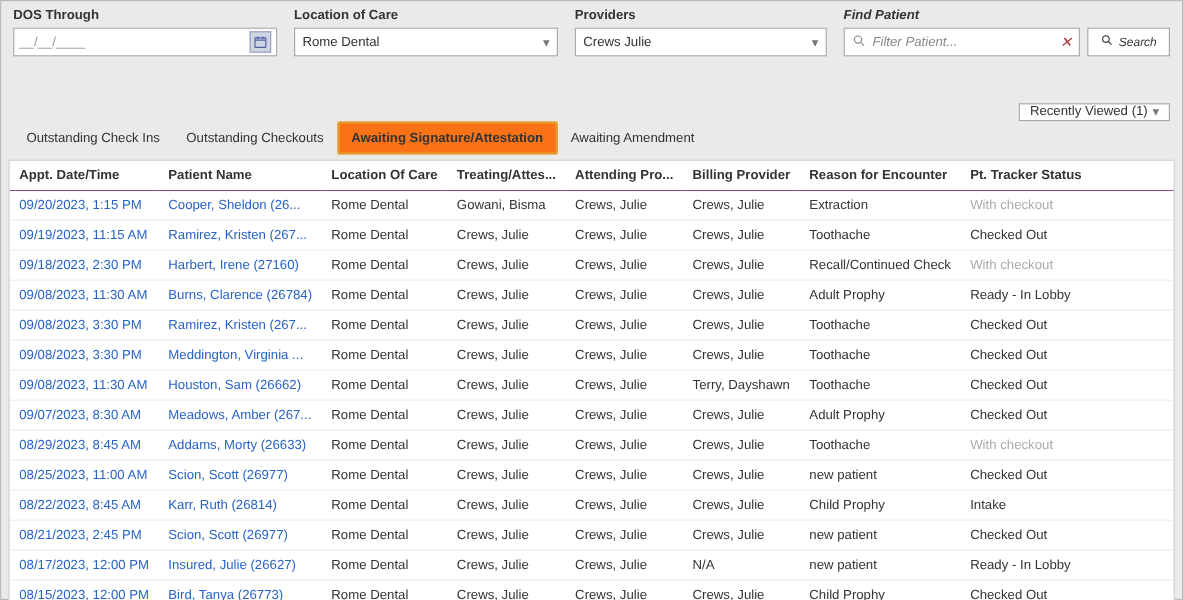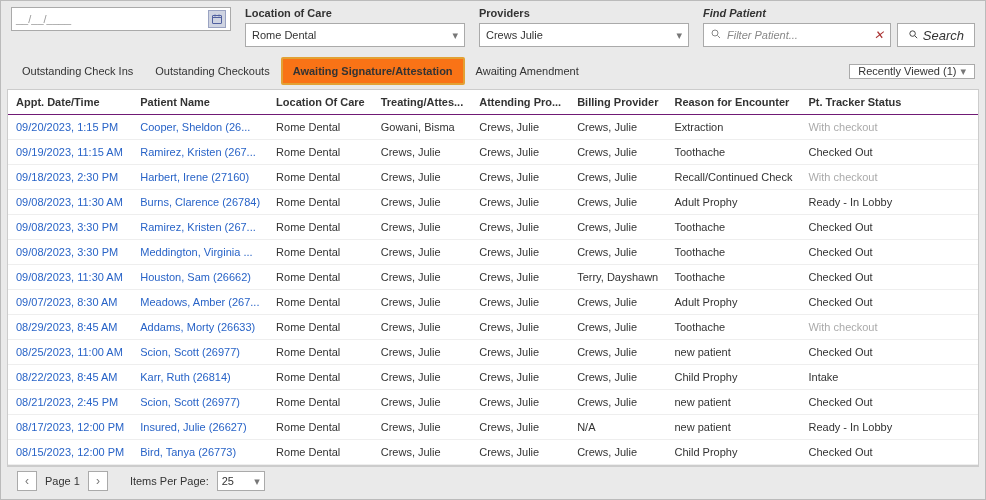--- a/index.html
+++ b/index.html
@@ -13,24 +13,24 @@
   .col-prov { width: 210px; }
   .col-find { flex: 1; display: flex; flex-direction: column; font-style: italic; }
   .date-input { display:flex; align-items:center; height:24px; border:1px solid #aaa; background:#fff; padding:0 4px; font-size:11px; color:#999; }
   .date-input .cal-icon { margin-left:auto; width:18px; height:18px; background:#cfd4e2; display:flex; align-items:center; justify-content:center; border:1px solid #9aa3c2; }
   .select { display:flex; align-items:center; height:24px; border:1px solid #aaa; background:#fff; padding:0 6px; font-size:11px; color:#333; }
   .select .chev { margin-left:auto; color:#777; }
   .find-row { display:flex; gap:6px; align-items: stretch; }
   .find-input { flex:1; display:flex; align-items:center; height:24px; border:1px solid #aaa; background:#ffffff; padding:2px 6px; font-size:11px; color:#888; position: relative; }
   .find-input .mag { margin-right:5px; color:#888; }
   .find-input .clear { position:absolute; right:6px; color:#a33; font-size:12px; }
-  .search-btn { height:24px; border:1px solid #aaa; background:#fff; padding:0 10px; display:flex; align-items:center; font-size:13px; color:#333; gap:4px; }
+  .search-btn { height:24px; border:1px solid #aaa; background:#fff; padding:0 10px; display:flex; align-items:center; font-size:10px; color:#333; gap:4px; }
 
   .tabs-row { display:flex; align-items:center; padding:0 10px; gap:0; }
-  .tab { padding:6px 10px; font-size:11px; color:#333; cursor:pointer; background:transparent; border:1px solid transparent; }
+  .tab { padding:6px 10px; font-size:11px; color:#333; cursor:pointer; background:transparent; border:1px solid transparent;margin-top:44px; }
   .tab.active { border:2px solid #e3a134; border-radius:2px; background:#f97316; font-weight:bold; }
   .recently { margin-left:auto; border:1px solid #aaa; background:#fff; padding:0 8px; font-size:11px; display:flex; align-items:center; gap:4px; }
   .recently .chev { color:#777; }
 
   .table-wrap { flex:1; margin: 4px 6px 0 6px; background:#fff; border:1px solid #ccc; position:relative; display:flex; }
   .table-scroll { overflow-y:auto; width:100%; }
   table { width:100%; border-collapse: collapse; font-size:11px; }
   thead th { text-align:left; padding:6px 8px; font-size:11px; font-weight:bold; border-bottom:1px solid #701a75; color:#333; position:sticky; top:0; background:#fff; white-space:nowrap; overflow:hidden; text-overflow:ellipsis; }
   tbody td { padding:6px 8px; border-bottom:1px solid #eee; white-space:nowrap; overflow:hidden; text-overflow:ellipsis; color:#333; }
   tbody td.link { color:#2863c7; cursor:pointer; }
@@ -54,20 +54,21 @@
   
   .table-scroll::-webkit-scrollbar { width:8px; }
   .table-scroll::-webkit-scrollbar-thumb { background:#bbb; border-radius:4px; }
 </style>
 </head>
 <body>
 <div class="app">
 
 <div class="filters">
   <div class="filter-col col-dos">
+    <div class="filter-label">DOS Through</div>
     <div class="date-input">
       <span>__/__/____</span>
       <span class="cal-icon">
         <svg width="12" height="12" viewBox="0 0 24 24" fill="none" stroke="#5060a0" stroke-width="2">
               <rect x="3" y="5" width="18" height="16" rx="1"></rect>
               <path d="M3 9h18M8 3v4M16 3v4"></path>
             </svg>
       </span>
     </div>
   </div>

